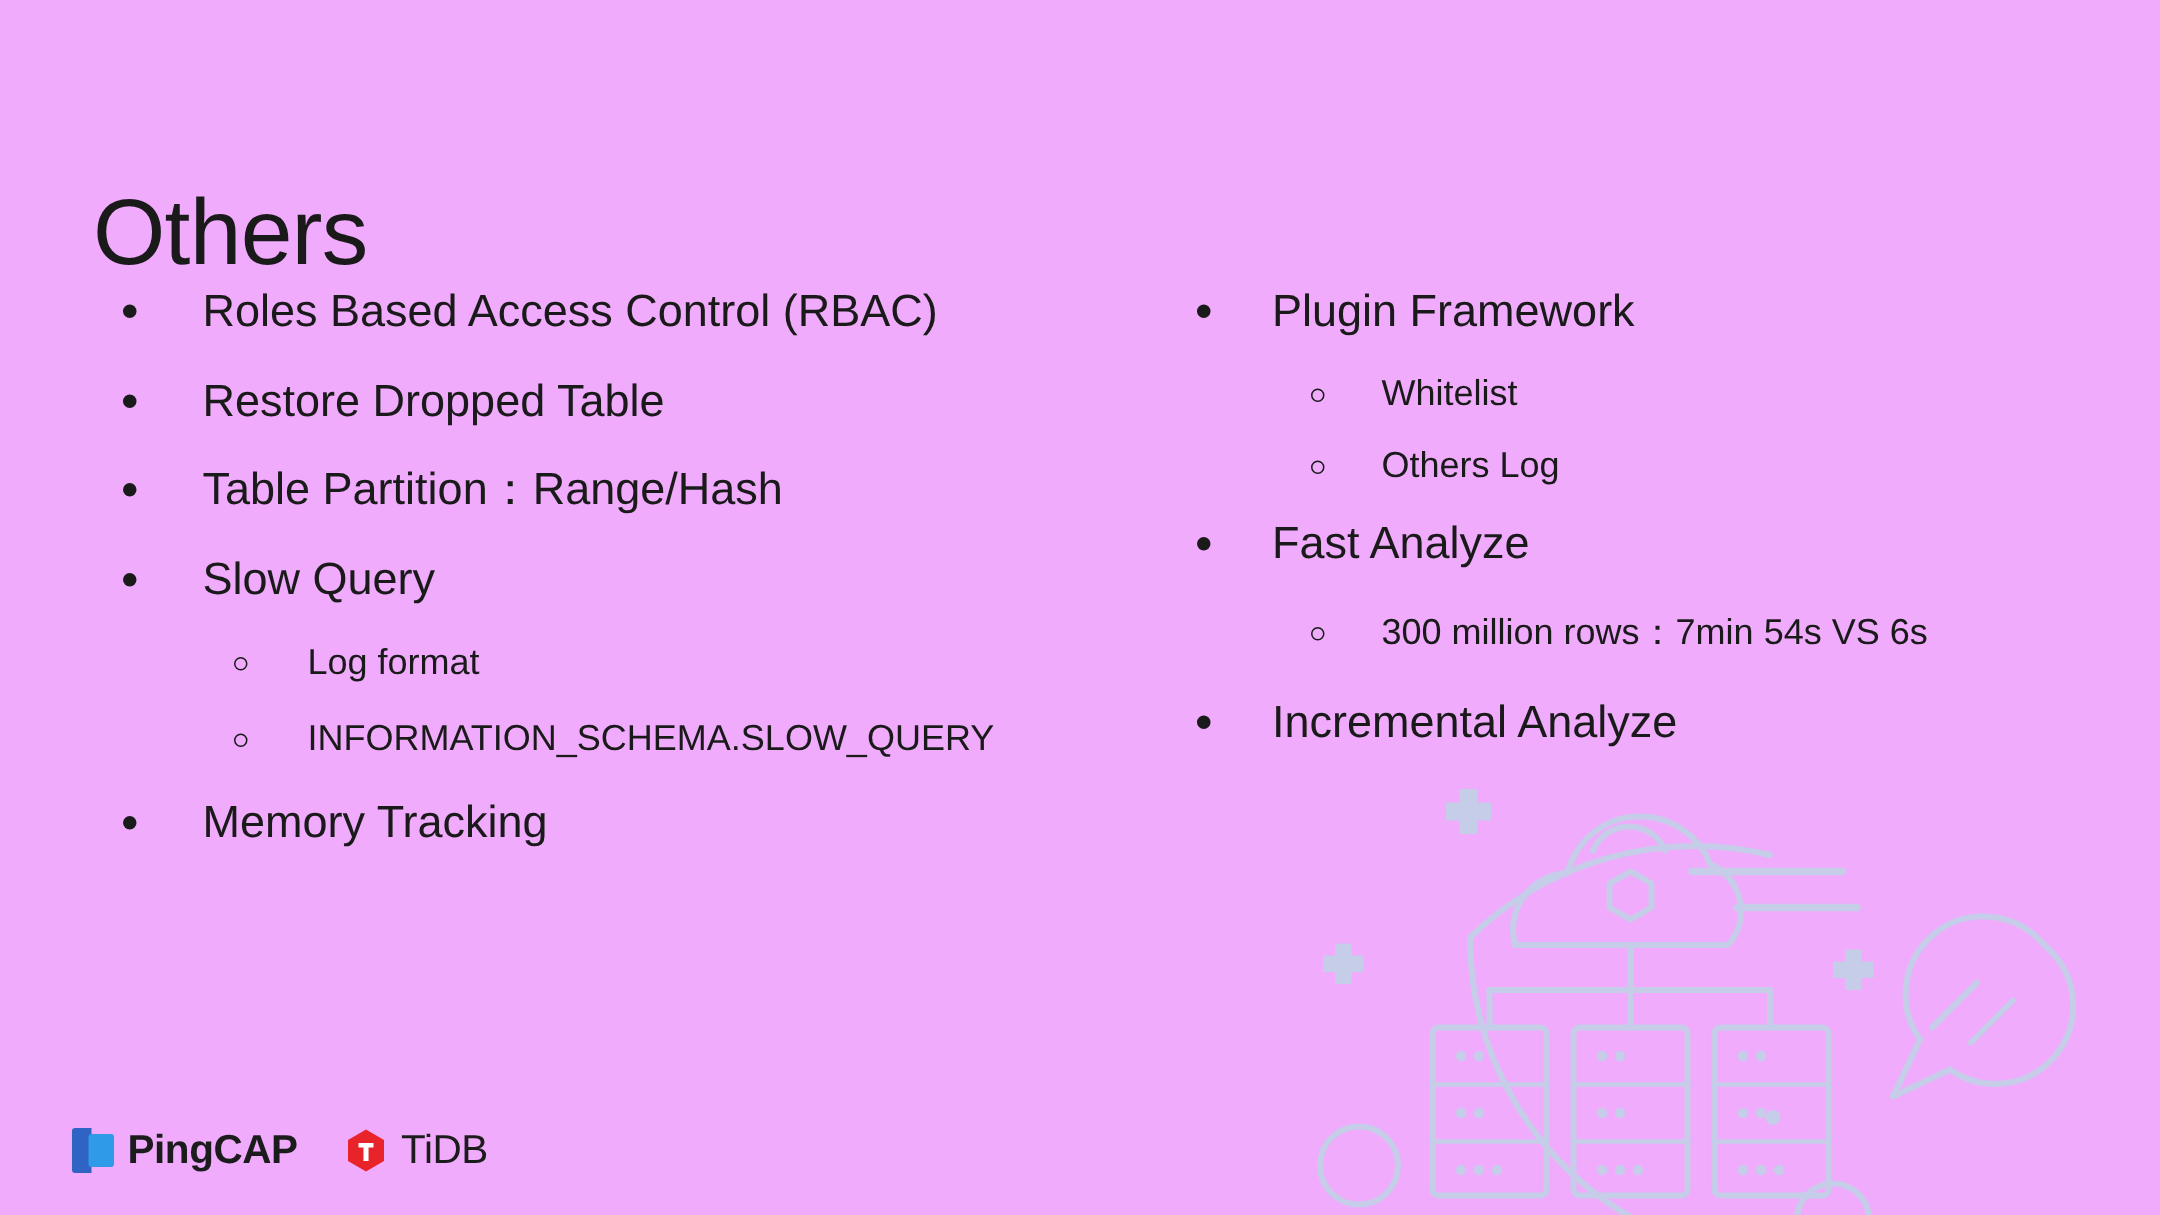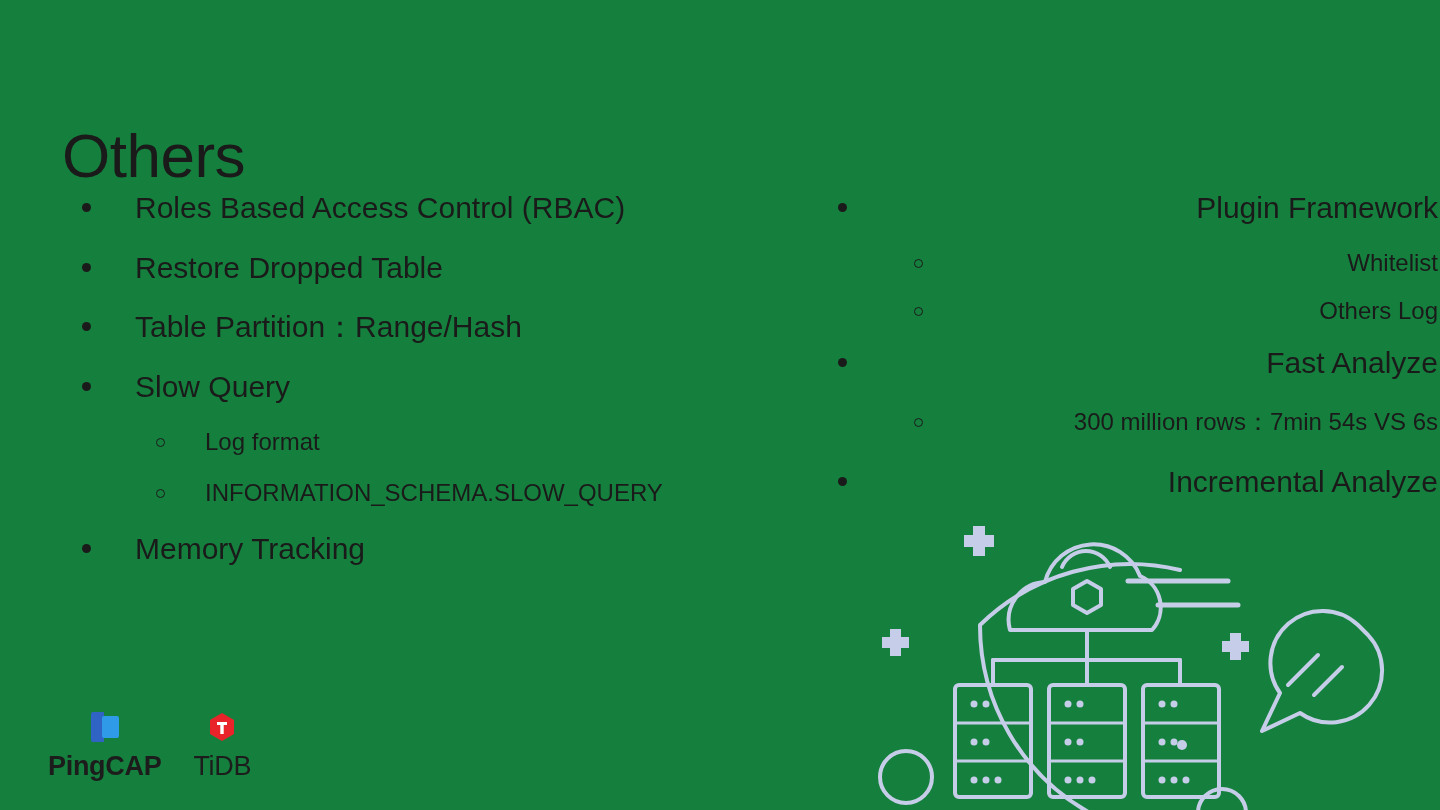--- a/index.html
+++ b/index.html
@@ -12,42 +12,42 @@
     background: #ffffff;
     font-family: "Liberation Sans", sans-serif;
     overflow: hidden;
     position: relative;
   }
   .slide {
     position: absolute;
     inset: 0;
     width: 1440px;
     height: 810px;
-    background: #15803d;
+    background: #f0abfc;
   }
 
   
   .slide-title {
     position: absolute;
     left: 62px;
     top: 80px;
     font-size: 62px;
     line-height: 1.1;
     font-weight: 400;
     color: #1a1a1a;
     letter-spacing: -0.5px;
   }
 
   
   .col {
     position: absolute;
     top: 188px;
   }
   .col-left { left: 62px; width: 680px; }
-  .col-right { left: 818px; width: 620px; text-align: right; }
+  .col-right { left: 778px; width: 620px; }
 
   ul.bullets {
     list-style: none;
     margin: 0;
     padding: 0;
   }
   li.bullet {
     position: relative;
     color: #1a1a1a;
     font-size: 26px;
@@ -108,21 +108,20 @@
     left: 48px;
     bottom: 28px;
     display: flex;
     align-items: center;
     gap: 32px;
   }
   .logo-group {
     display: flex;
     align-items: center;
     gap: 9px;
-    flex-direction: column;
   }
   .pingcap-mark {
     width: 28px;
     height: 30px;
     position: relative;
   }
   .pingcap-mark .p1 {
     position: absolute;
     left: 0; top: 0;
     width: 13px; height: 30px;

